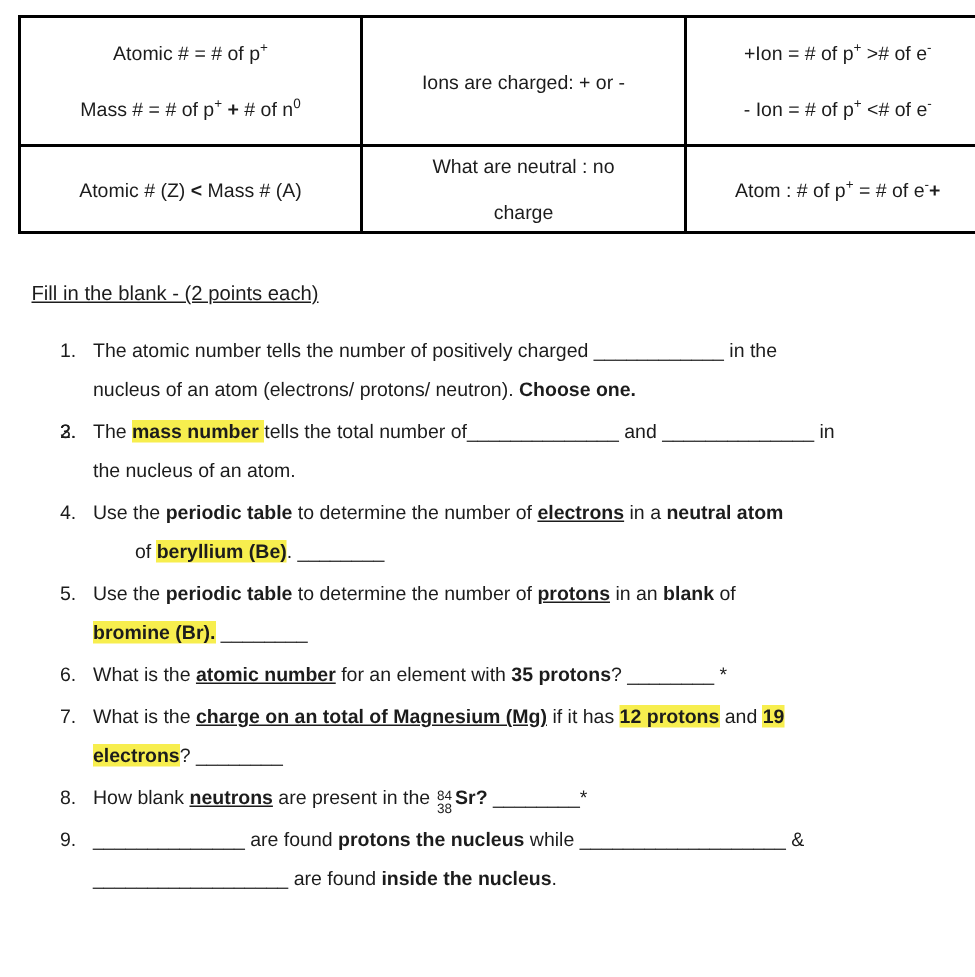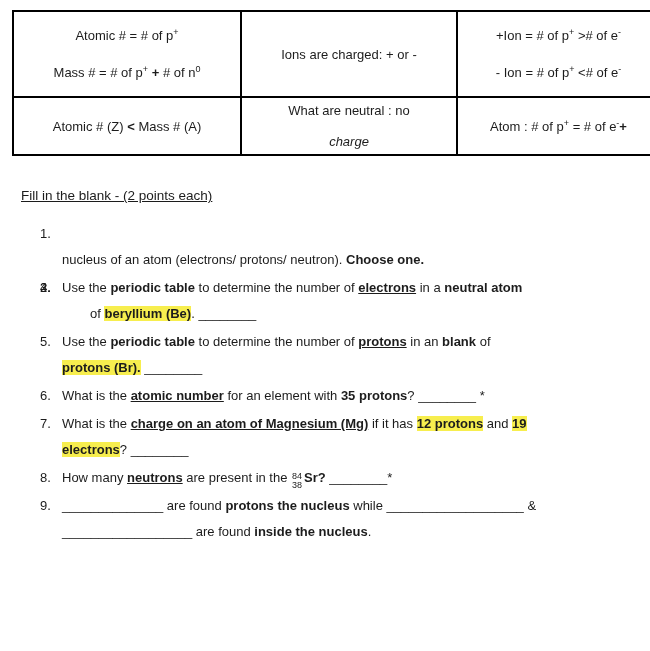--- a/index.html
+++ b/index.html
@@ -14,21 +14,21 @@
   table.ref{border-collapse:collapse;table-layout:fixed;width:605px;}
   table.ref td{
     border:2px solid #000;
     text-align:center;vertical-align:middle;
     font-size:13px;padding:4px 6px;
   }
   td.c1{width:214px;margin-top:38px;} td.c2{width:202px;} td.c3{width:189px;}
   tr.r1 td{height:76px;}
   tr.r2 td{height:44px;}
   tr.r1 .cline + .cline{margin-top:20px;}
-  tr.r2 .cline + .cline{margin-top:14px;font-style:italic;}
+  tr.r2 .cline + .cline{margin-top:14px;}
   .cline{line-height:17px;}
 
   sup{font-size:9px;line-height:0;}
   .b{font-weight:bold;}
   .u{text-decoration:underline;}
   .hl{background:var(--hl,#f7ee4e);}
 
   .heading{
     font-size:13.5px;font-weight:normal;text-decoration:underline;
     margin:32px 0 0 9px;
@@ -80,27 +80,27 @@
       <td class="c3">
             <div class="cline"><span>Atom : # of p</span><sup>+</sup><span> = # of e</span><sup>-</sup><span class="b">+</span></div>
           </td>
     </tr>
   </tbody>
     </table>
 
   <div class="heading">Fill in the blank - (2 points each)</div>
 
   <ol class="questions">
-    <li><span class="qnum">1.</span><span class="qbody"><br><span>nucleus of an atom (electrons/ protons/ neutron). </span><span class="b">Choose one.</span></span></li>
+    <li><span class="qnum">1.</span><span class="qbody"><span>The atomic number tells the number of positively charged ____________ in the</span><br><span>nucleus of an atom (electrons/ protons/ neutron). </span><span class="b">Choose one.</span></span></li>
     <li><span class="qnum">2.</span></li>
-    <li><span class="qnum">3.</span></li>
+    <li><span class="qnum">3.</span><span class="qbody"><span>The </span><span class="b hl">mass number </span><span>tells the total number of______________ and ______________ in</span><br><span>the nucleus of an atom.</span></span></li>
     <li><span class="qnum">4.</span><span class="qbody"><span>Use the </span><span class="b">periodic table</span><span> to determine the number of </span><span class="b u">electrons</span><span> in a </span><span class="b">neutral atom</span><br><span class="indent"></span><span>of </span><span class="b hl">beryllium (Be)</span><span>. ________</span></span></li>
-    <li><span class="qnum">5.</span><span class="qbody"><span>Use the </span><span class="b">periodic table</span><span> to determine the number of </span><span class="b u">protons</span><span> in an </span><span class="b">blank</span><span> of</span><br><span class="b hl">protons (Br).</span><span> ________</span></span></li>
+    <li><span class="qnum">5.</span><span class="qbody"><span>Use the </span><span class="b">periodic table</span><span> to determine the number of </span><span class="b u">protons</span><span> in an </span><span class="b">blank</span><span> of</span><br><span class="b hl">bromine (Br).</span><span> ________</span></span></li>
     <li><span class="qnum">6.</span><span class="qbody"><span>What is the </span><span class="b u">atomic number</span><span> for an element with </span><span class="b">35 protons</span><span>? ________ *</span></span></li>
-    <li><span class="qnum">7.</span><span class="qbody"><span>What is the </span><span class="b u">charge on an atom of Magnesium (Mg)</span><span> if it has </span><span class="b hl">12 protons</span><span> and </span><span class="b hl">19</span><br><span class="b hl">electrons</span><span>? ________</span></span></li>
-    <li><span class="qnum">8.</span><span class="qbody"><span>How many </span><span class="b u">neutrons</span><span> are present in the </span><span class="stack">
+    <li><span class="qnum">7.</span><span class="qbody"><span>What is the </span><span class="b u">charge on an total of Magnesium (Mg)</span><span> if it has </span><span class="b hl">12 protons</span><span> and </span><span class="b hl">19</span><br><span class="b hl">electrons</span><span>? ________</span></span></li>
+    <li><span class="qnum">8.</span><span class="qbody"><span>How blank </span><span class="b u">neutrons</span><span> are present in the </span><span class="stack">
             <span>84</span>
             <span>38</span>
           </span><span class="b">Sr?</span><span> ________*</span></span></li>
     <li><span class="qnum">9.</span><span class="qbody"><span>______________ are found </span><span class="b">protons the nucleus</span><span> while ___________________ &amp;</span><br><span>__________________ are found </span><span class="b">inside the nucleus</span><span>.</span></span></li>
   </ol>
 
 </div>
 
 </body></html>

